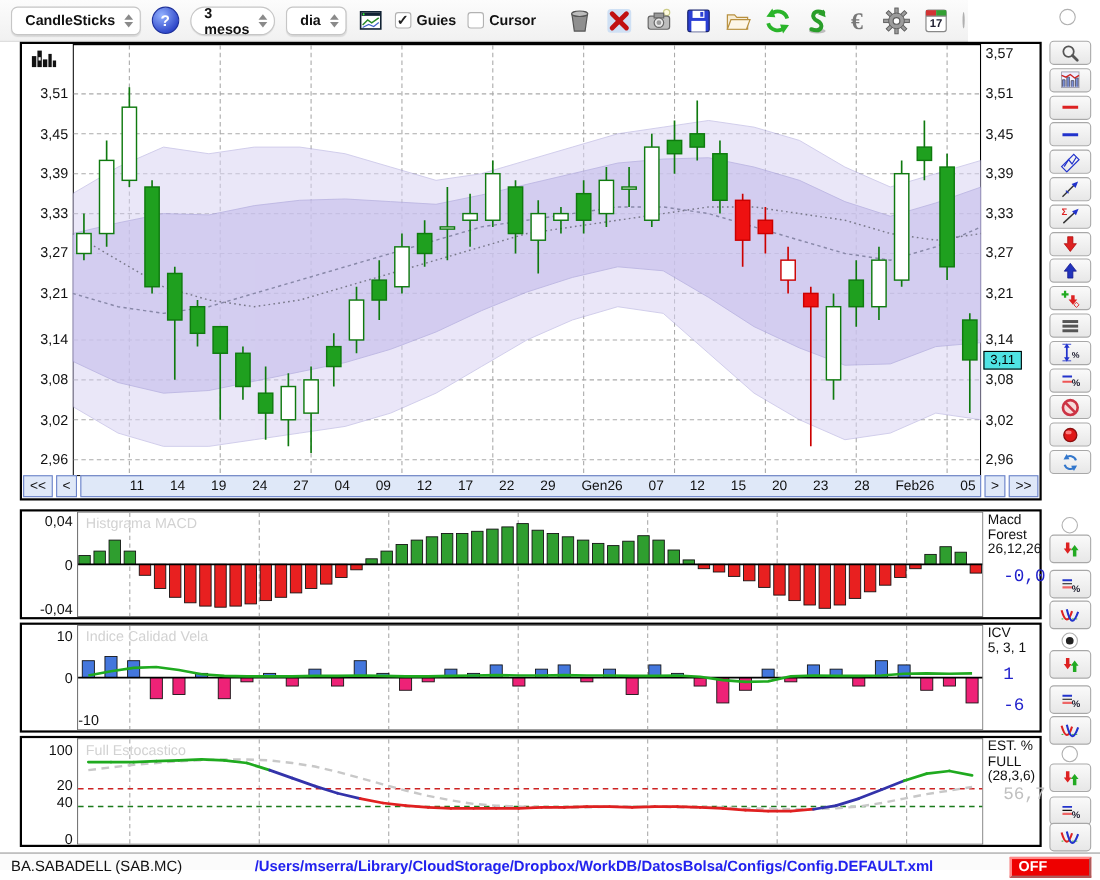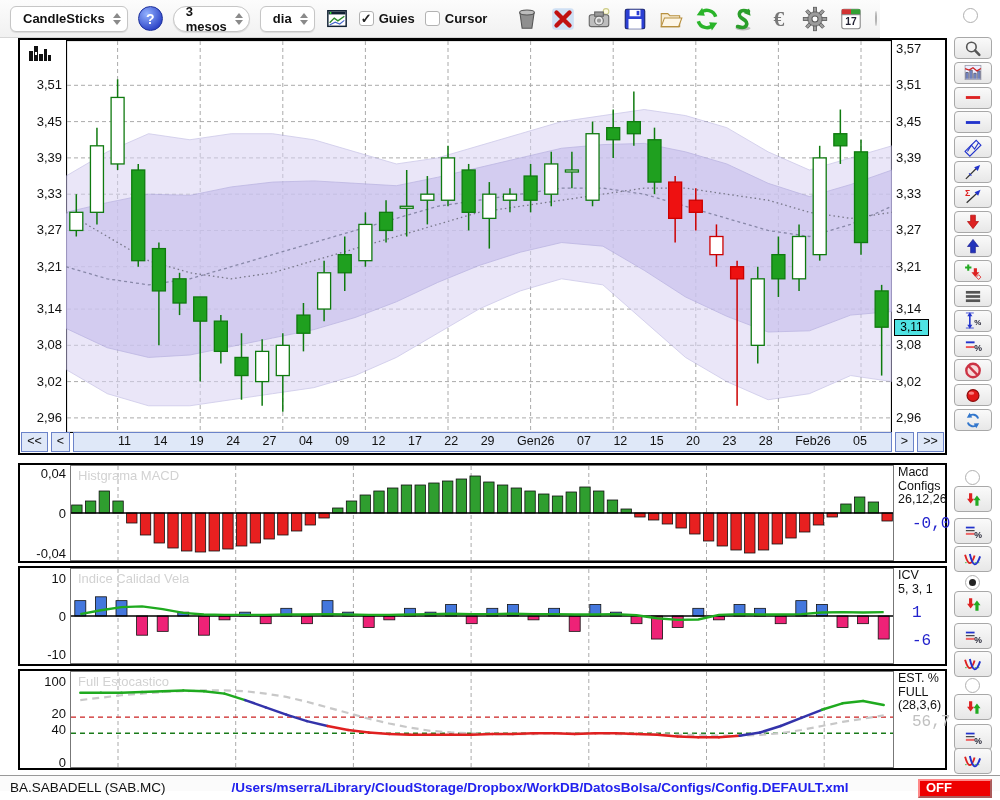--- a/index.html
+++ b/index.html
@@ -44,21 +44,21 @@
   .ytick.r{left:876px;width:48px;text-align:left;}
   .vol-icon{position:absolute;left:6px;top:5px;width:28px;height:18px;}
   .vol-icon svg{width:28px;height:18px;}
   .last-label{position:absolute;left:60px;top:7px;font-size:13px;color:#111;}
   .price-tag{position:absolute;left:874px;width:33px;height:15px;background:#4fe3e3;
     border:1px solid #000;font-size:12px;text-align:center;line-height:15px;color:#000;}
   .nav{position:absolute;left:1px;bottom:1px;width:923px;height:20px;display:flex;gap:3px;font-size:12.5px;}
   .nav-btn{border:1px solid #6b83c9;background:#dfe8f8;text-align:center;line-height:17px;color:#111;box-sizing:border-box;}
   .nav-btn.w1{width:27px;} .nav-btn.w2{width:19px;}
   .nav-dates{flex:1;border:1px solid #6b83c9;background:#dfe8f8;display:flex;
-    justify-content:space-between;padding:0 24px 0 44px;line-height:17px;color:#111;box-sizing:border-box;}
+    justify-content:space-between;padding:0 4px 0 44px;line-height:17px;color:#111;box-sizing:border-box;}
 
   .ind{width:929px;height:100px;}
   #macd-panel{top:463px;}
   #icv-panel{top:566px;}
   #stoch-panel{top:669px;height:101px;}
   .ind svg{position:absolute;left:50px;top:0;}
   .ind-title{position:absolute;left:58px;top:3px;font-size:13px;color:#d2d2d2;}
   .ind-tick{position:absolute;left:0;width:46px;text-align:right;font-size:13px;color:#111;line-height:15px;}
   .ind-right{position:absolute;left:878px;top:1px;font-size:12.5px;line-height:13.5px;color:#111;white-space:pre-line;}
   .ind-val{position:absolute;left:892px;font-size:16px;color:#2222cc;font-family:Liberation Mono, monospace;}
@@ -452,21 +452,21 @@
         <rect x="743.2666666666665" y="48" width="10.4" height="12" fill="#e82020" stroke="#111" stroke-width="0.8"></rect>
         <rect x="756.9999999999999" y="48" width="10.4" height="4.000000000000007" fill="#e82020" stroke="#111" stroke-width="0.8"></rect>
         <rect x="770.7333333333332" y="39" width="10.4" height="9" fill="#2f9e2f" stroke="#111" stroke-width="0.8"></rect>
         <rect x="784.4666666666666" y="32" width="10.4" height="16" fill="#2f9e2f" stroke="#111" stroke-width="0.8"></rect>
         <rect x="798.1999999999999" y="37" width="10.4" height="11" fill="#2f9e2f" stroke="#111" stroke-width="0.8"></rect>
         <rect x="811.9333333333333" y="48" width="10.4" height="8" fill="#e82020" stroke="#111" stroke-width="0.8"></rect>
         <line x1="1" x2="823" y1="48" y2="48" stroke="#000" stroke-width="1.5"></line>
       </svg>
     <div class="ind-title">Histgrama MACD</div>
     <div class="ind-right">Macd
-Configs
+Forest
 26,12,26</div>
     <div class="ind-val" style="top:50px">-0,01</div>
   <div class="ind-tick" style="top: 1px;">0,04</div>
       <div class="ind-tick" style="top: 41px;">0</div>
       <div class="ind-tick" style="top: 81px;">-0,04</div>
     </div>
 
   <div class="panel ind" id="icv-panel">
     <svg id="icv-svg" width="824" height="96">
         <rect x="0.5" y="0.5" width="823" height="95" fill="#fff" stroke="#777"></rect>
@@ -520,21 +520,21 @@
         <line x1="1" x2="823" y1="48" y2="48" stroke="#000" stroke-width="1.5"></line>
         <path d="M10.3 46.08 L30.900000000000002 42.24 L51.5 39.168 L72.10000000000001 38.400000000000006 L92.7 41.088 L113.3 44.928 L133.9 46.464 L154.50000000000003 46.848 L175.10000000000002 46.848 L195.70000000000002 46.848 L216.3 46.464 L236.90000000000003 46.464 L257.5 46.08 L278.1 46.464 L298.70000000000005 46.848 L319.3 46.848 L339.90000000000003 46.464 L360.50000000000006 46.08 L381.1 45.696000000000005 L401.70000000000005 46.08 L422.3 46.08 L442.90000000000003 45.696000000000005 L463.50000000000006 46.08 L484.1 46.08 L504.70000000000005 46.464 L525.3 46.464 L545.9 46.08 L566.5 47.232000000000006 L587.1 50.304 L607.7 51.84 L628.3 51.456 L648.9 46.848 L669.5 46.08 L690.1 46.464 L710.7 46.464 L731.3 46.08 L751.9 44.544 L772.5 44.160000000000004 L793.1 44.544 L813.7 44.160000000000004" fill="none" stroke="#1faa1f" stroke-width="2.4"></path>
       </svg>
     <div class="ind-title">Indice Calidad Vela</div>
     <div class="ind-right">ICV
 5, 3, 1</div>
     <div class="ind-val" style="top:36px">1</div>
     <div class="ind-val" style="top:64px">-6</div>
   <div class="ind-tick" style="top: 2.6px;">10</div>
       <div class="ind-tick" style="top: 41px;">0</div>
-      <div class="ind-tick" style="top: 79.4px;">-10</div>
+      <div class="ind-tick" style="top: 79.4px; margin-left: 24px;">-10</div>
     </div>
 
   <div class="panel ind" id="stoch-panel">
     <svg id="stoch-svg" width="824" height="97">
         <rect x="0.5" y="0.5" width="823" height="96" fill="#fff" stroke="#777"></rect>
         <line x1="48" x2="48" y1="1" y2="96" stroke="#aaaaaa" stroke-width="1" stroke-dasharray="4 3"></line>
         <line x1="165.7" x2="165.7" y1="1" y2="96" stroke="#aaaaaa" stroke-width="1" stroke-dasharray="4 3"></line>
         <line x1="283.4" x2="283.4" y1="1" y2="96" stroke="#aaaaaa" stroke-width="1" stroke-dasharray="4 3"></line>
         <line x1="401.1" x2="401.1" y1="1" y2="96" stroke="#aaaaaa" stroke-width="1" stroke-dasharray="4 3"></line>
         <line x1="518.8" x2="518.8" y1="1" y2="96" stroke="#aaaaaa" stroke-width="1" stroke-dasharray="4 3"></line>

